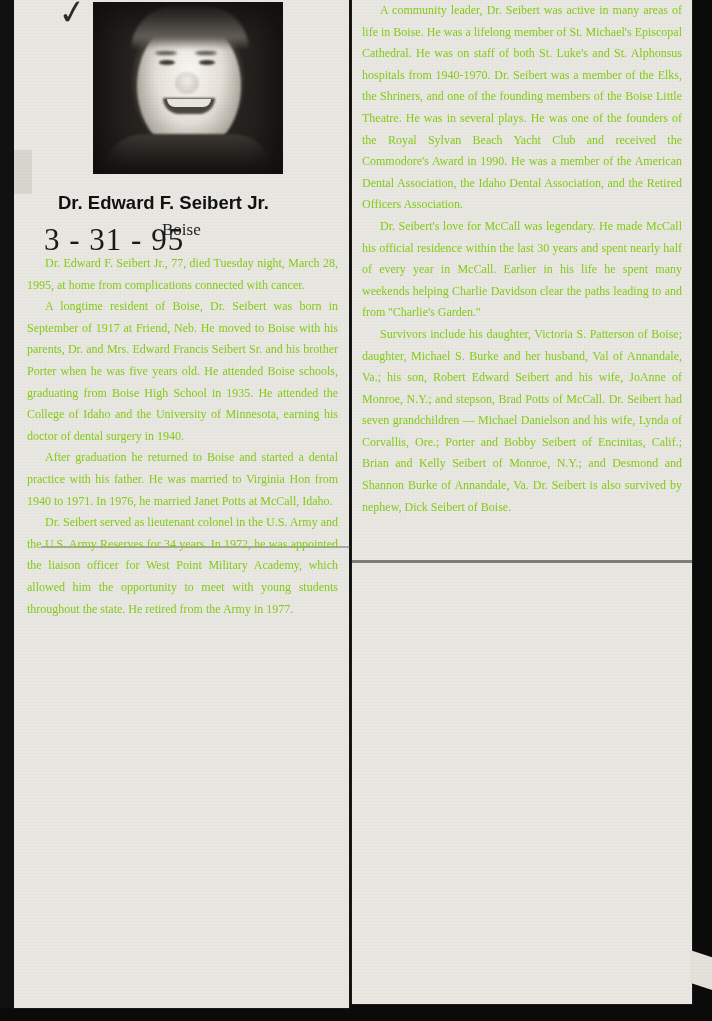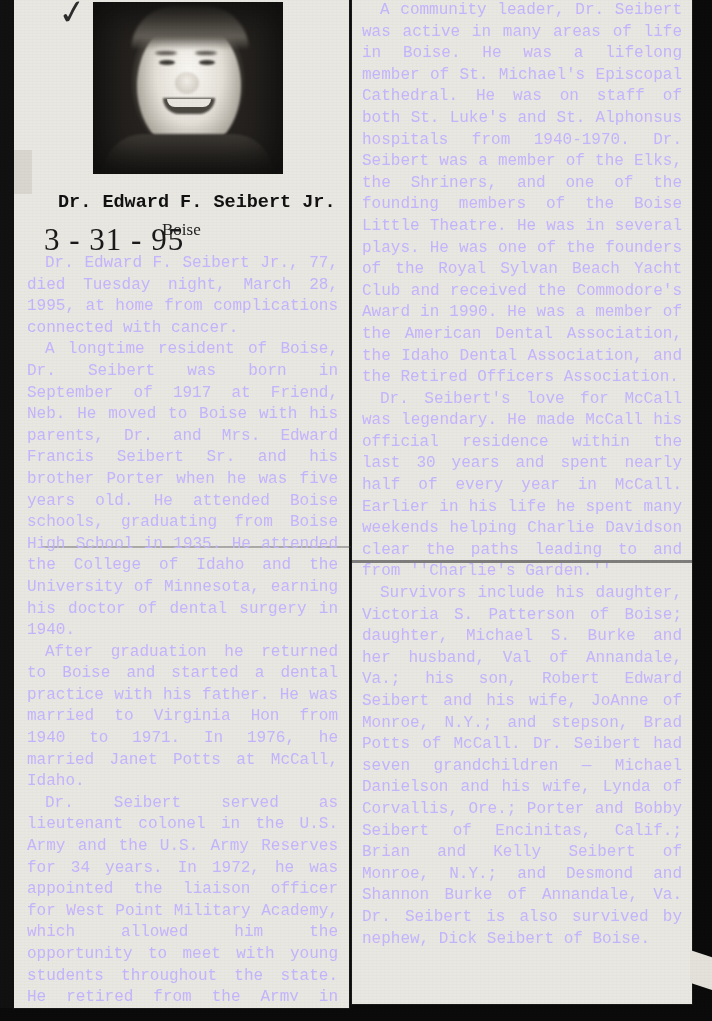--- a/index.html
+++ b/index.html
@@ -139,21 +139,21 @@
     font-family: "Liberation Serif", serif;
     font-size: 34px;
     color: #2c2c2c;
     transform: rotate(-8deg);
   }
 
   .headline {
     position:absolute;
     left: 44px; top: 192px;
     width: 290px;
-    font-family: Liberation Mono, monospace;
+    font-family: Liberation Sans, sans-serif;
     font-weight: bold;
     font-size: 18.5px;
     color: #111;
     letter-spacing: 0px;
   }
   .hand-city {
     position:absolute;
     left: 148px; top: 220px;
     font-family: "Liberation Serif", serif;
     font-size: 17px;
@@ -163,24 +163,24 @@
     position:absolute;
     left: 30px; top: 222px;
     font-family: "Liberation Serif", serif;
     font-size: 31px;
     color: #1a1a1a;
     letter-spacing: 1px;
   }
 
   .body-col {
     position: absolute;
-    font-family: Liberation Mono, monospace;
-    font-size: 16px;
+    font-family: Liberation Serif, serif;
+    font-size: 12px;
     line-height: 21.6px;
-    color: #c4b5fd;
+    color: #84cc16;
     text-align: justify;
     text-justify: inter-word;
   }
   .body-col p {
     margin: 0;
     text-indent: 18px;
   }
 
   #left-body {
     left: 27px;

